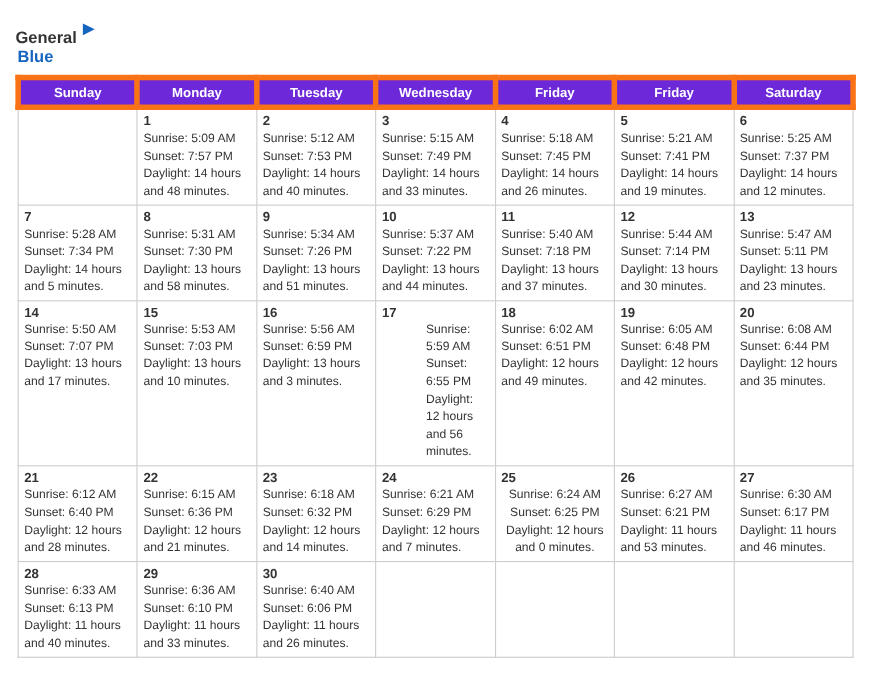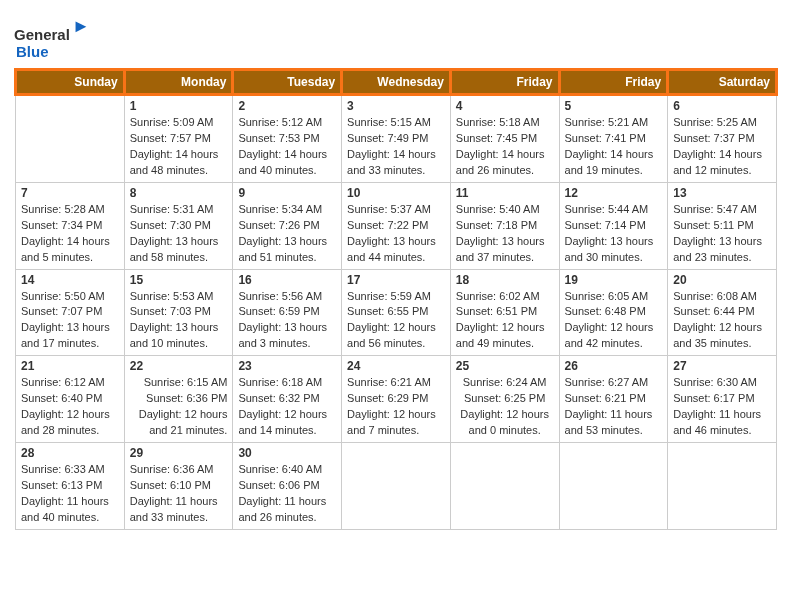--- a/index.html
+++ b/index.html
@@ -37,27 +37,27 @@
     .subtitle {
       font-size: 13px;
       color: #555;
     }
     .calendar {
       width: 100%;
       border-collapse: collapse;
       border: 1px solid #ccc;
     }
     .calendar th {
-      background-color: #a16207;
+      background-color: #6d28d9;
       color: white;
-      text-align: right;
+      text-align: center;
       padding: 4px 5px;
       font-size: 12px;
       font-weight: bold;
-      border: 3px solid #f97316;
+      border: 5px solid #f97316;
     }
     .calendar td {
       border: 1px solid #ccc;
       vertical-align: top;
       padding: 3px 5px;
       width: calc(100% / 7);
       height: 82px;
     }
     .day-number {
       font-size: 12px;
@@ -223,21 +223,21 @@
           </td>
           <td>
             <div class="day-number">16</div>
             <div class="day-info" style="white-space: pre-line;">Sunrise: 5:56 AM
 Sunset: 6:59 PM
 Daylight: 13 hours
 and 3 minutes.</div>
           </td>
           <td>
             <div class="day-number">17</div>
-            <div class="day-info" style="white-space: pre-line;">Sunrise: 5:59 AM
+            <div class="day-info" style="white-space: pre-line; margin-left: 40px;">Sunrise: 5:59 AM
 Sunset: 6:55 PM
 Daylight: 12 hours
 and 56 minutes.</div>
           </td>
           <td>
             <div class="day-number">18</div>
             <div class="day-info" style="white-space: pre-line;">Sunrise: 6:02 AM
 Sunset: 6:51 PM
 Daylight: 12 hours
 and 49 minutes.</div>
@@ -260,21 +260,21 @@
         <tr>
           <td>
             <div class="day-number">21</div>
             <div class="day-info" style="white-space: pre-line;">Sunrise: 6:12 AM
 Sunset: 6:40 PM
 Daylight: 12 hours
 and 28 minutes.</div>
           </td>
           <td>
             <div class="day-number">22</div>
-            <div class="day-info" style="white-space: pre-line; text-align: right;">Sunrise: 6:15 AM
+            <div class="day-info" style="white-space: pre-line;">Sunrise: 6:15 AM
 Sunset: 6:36 PM
 Daylight: 12 hours
 and 21 minutes.</div>
           </td>
           <td>
             <div class="day-number">23</div>
             <div class="day-info" style="white-space: pre-line;">Sunrise: 6:18 AM
 Sunset: 6:32 PM
 Daylight: 12 hours
 and 14 minutes.</div>

